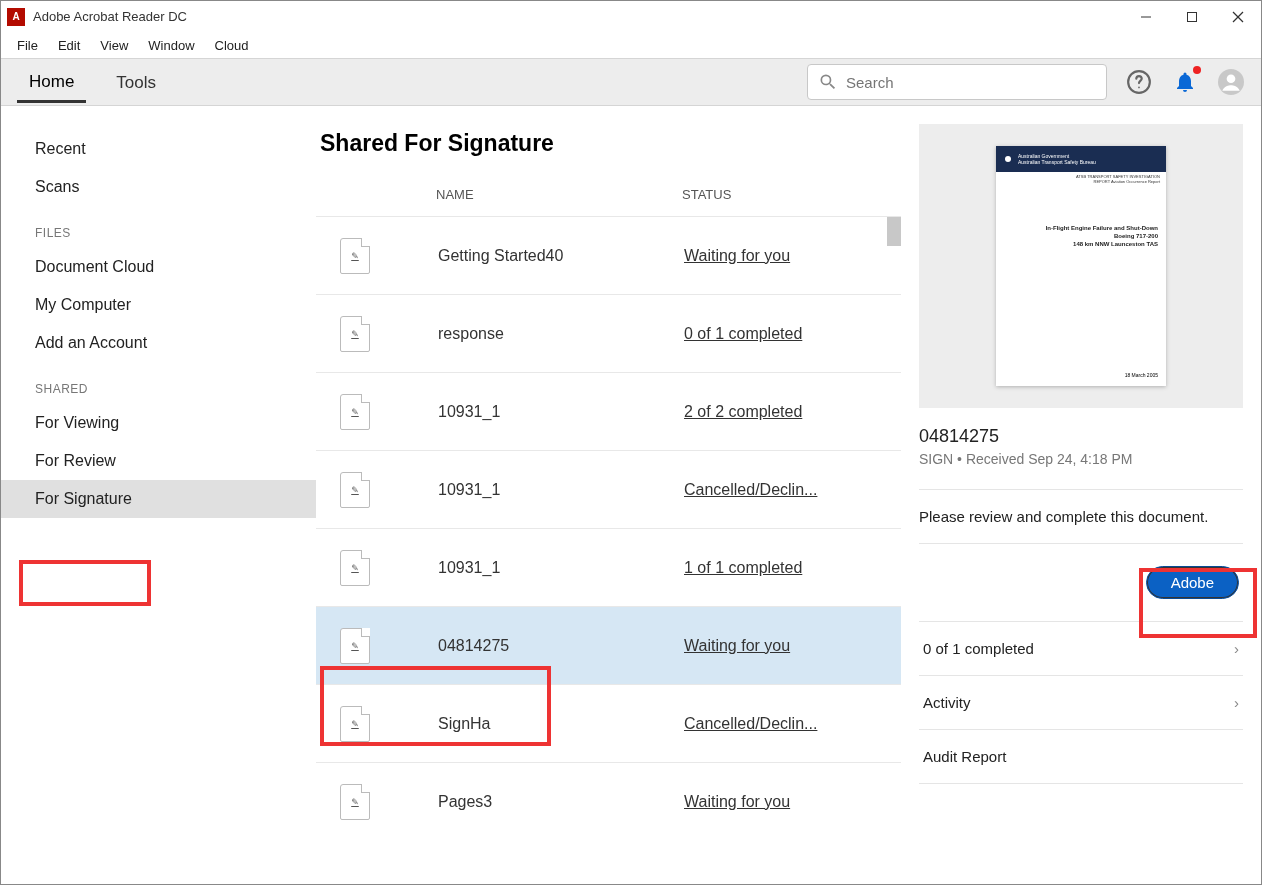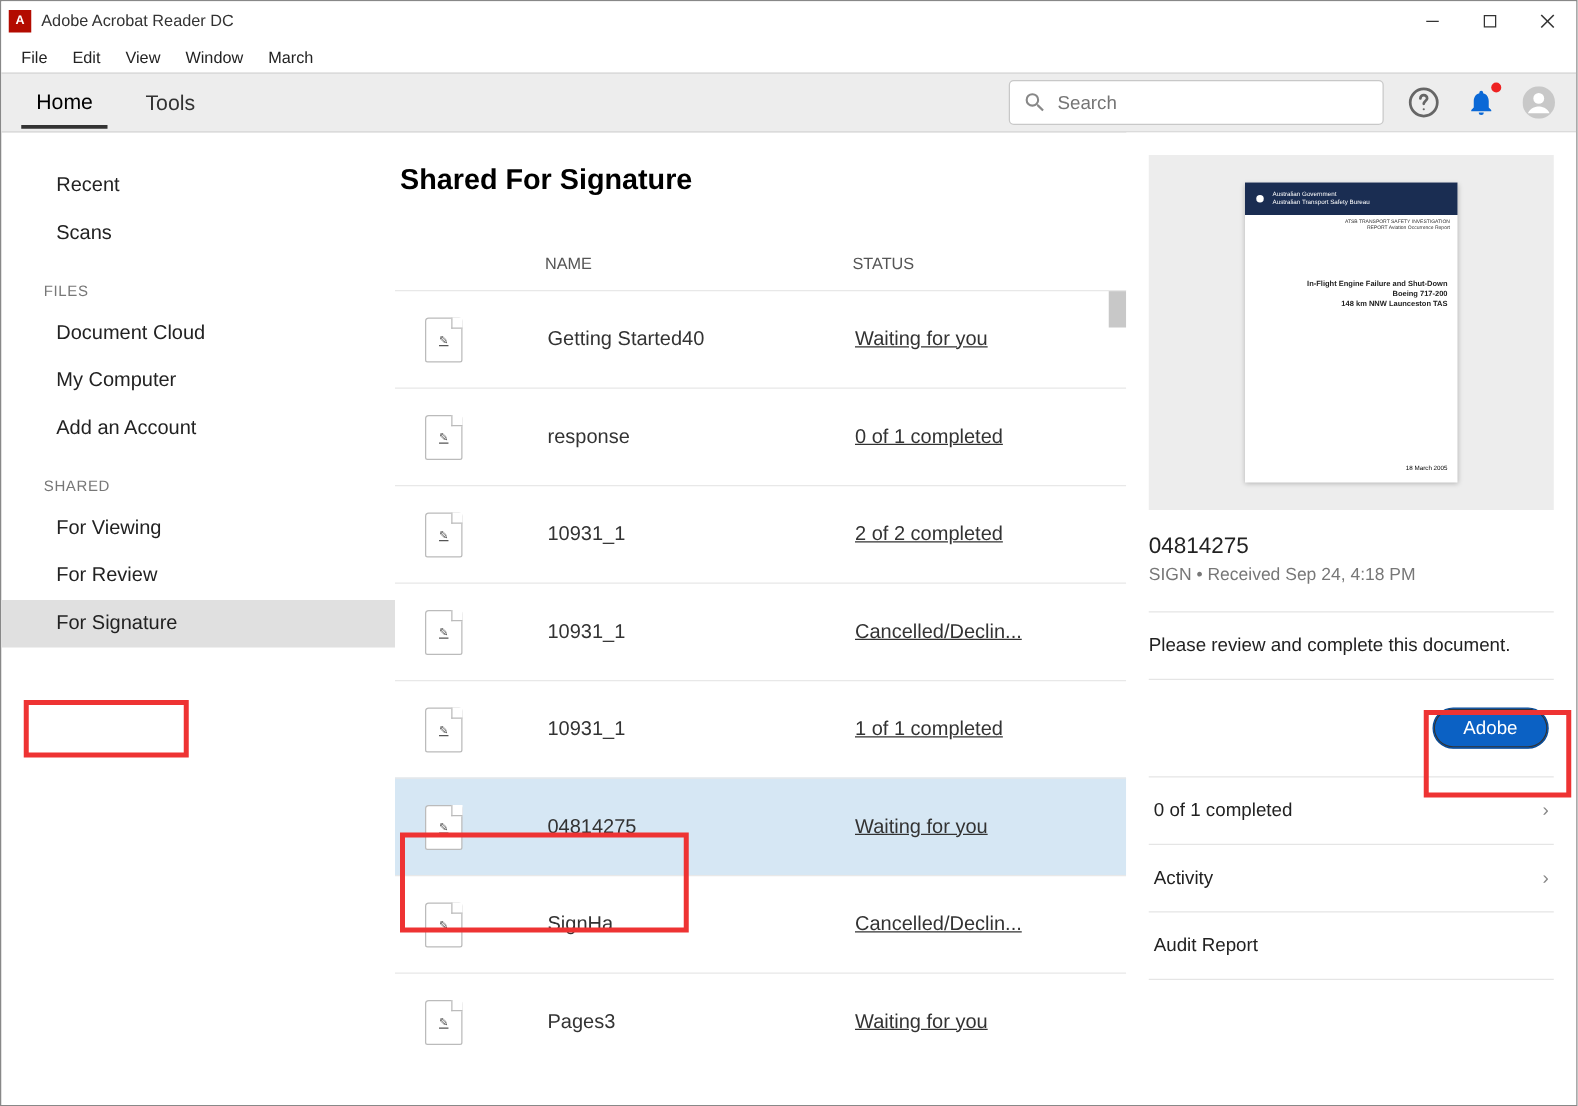--- a/index.html
+++ b/index.html
@@ -27,28 +27,28 @@
 .searchbox input { border: none; outline: none; font-size: 15px; flex: 1; color: #666; }
 .icon-btn { width: 28px; height: 28px; display: flex; align-items: center; justify-content: center; margin-left: 18px; cursor: pointer; }
 .bell-wrap { position: relative; }
 .bell-dot { position: absolute; top: -2px; right: -2px; width: 8px; height: 8px; background: #e22; border-radius: 50%; }
 
 
 .main { display: flex; height: calc(100% - 105px); }
 
 
 .sidebar { width: 315px; padding: 24px 0 0 0; overflow-y: auto; }
-.sidebar .nav-item { padding: 10px 44px; font-size: 16px; color: #222; cursor: pointer; }
+.sidebar .nav-item { padding: 10px 34px; font-size: 16px; color: #222; cursor: pointer; }
 .sidebar .nav-heading { padding: 20px 34px 8px; font-size: 12px; color: #777; font-weight: normal; letter-spacing: 0.5px; }
 .sidebar .nav-item.selected { background: #e0e0e0; }
 .red-box { border: 4px solid #e33; position: absolute; pointer-events: none; }
 
 
 .content { flex: 1; padding: 24px 0 0 0; overflow: hidden; display: flex; flex-direction: column; }
-.content h1 { font-size: 23px; font-weight: bold; padding-left: 4px; margin-bottom: 46px; }
+.content h1 { font-size: 23px; font-weight: bold; padding-left: 4px; margin-bottom: 30px; }
 .list-header { display: flex; padding: 0 0 14px 120px; font-size: 13px; color: #555; }
 .list-header .col-name { width: 246px; }
 .list-header .col-status { }
 .doc-list { flex: 1; overflow-y: auto; position: relative; }
 .doc-row { display: flex; align-items: center; height: 78px; border-top: 1px solid #e8e8e8; padding: 0 20px; cursor: pointer; position: relative; }
 .doc-row.selected { background: #d6e7f4; }
 .doc-icon { width: 30px; height: 36px; border: 1px solid #bbb; border-radius: 3px 3px 2px 2px; margin-right: 68px; display: flex; align-items: center; justify-content: center; font-size: 9px; color: #555; position: relative; background: #fff; margin-left: 4px; }
 .doc-icon::before { content: ''; position: absolute; top: -1px; right: -1px; width: 8px; height: 8px; background: #fff; border-left: 1px solid #bbb; border-bottom: 1px solid #bbb; }
 .doc-name { width: 246px; font-size: 16px; color: #333; }
 .doc-status { font-size: 16px; color: #333; text-decoration: underline; }
@@ -95,21 +95,21 @@
         </svg>
       </div>
   </div>
 </div>
 
 <div class="menubar">
   <span class="menu-item">File</span>
   <span class="menu-item">Edit</span>
   <span class="menu-item">View</span>
   <span class="menu-item">Window</span>
-  <span class="menu-item">March</span>
+  <span class="menu-item">Cloud</span>
 </div>
 
 <div class="tabsbar">
   <div class="tab active">Home</div>
   <div class="tab" style="margin-left:18px;">Tools</div>
   <div class="tabs-spacer"></div>
   <div class="searchbox">
     <svg viewBox="0 0 24 24">
         <path d="M15.5 14h-.79l-.28-.27A6.471 6.471 0 0016 9.5 6.5 6.5 0 109.5 16c1.61 0 3.09-.59 4.23-1.57l.27.28v.79l5 4.99L20.49 19l-4.99-5zM9.5 14A4.5 4.5 0 119.5 5a4.5 4.5 0 010 9z"></path>
       </svg>

